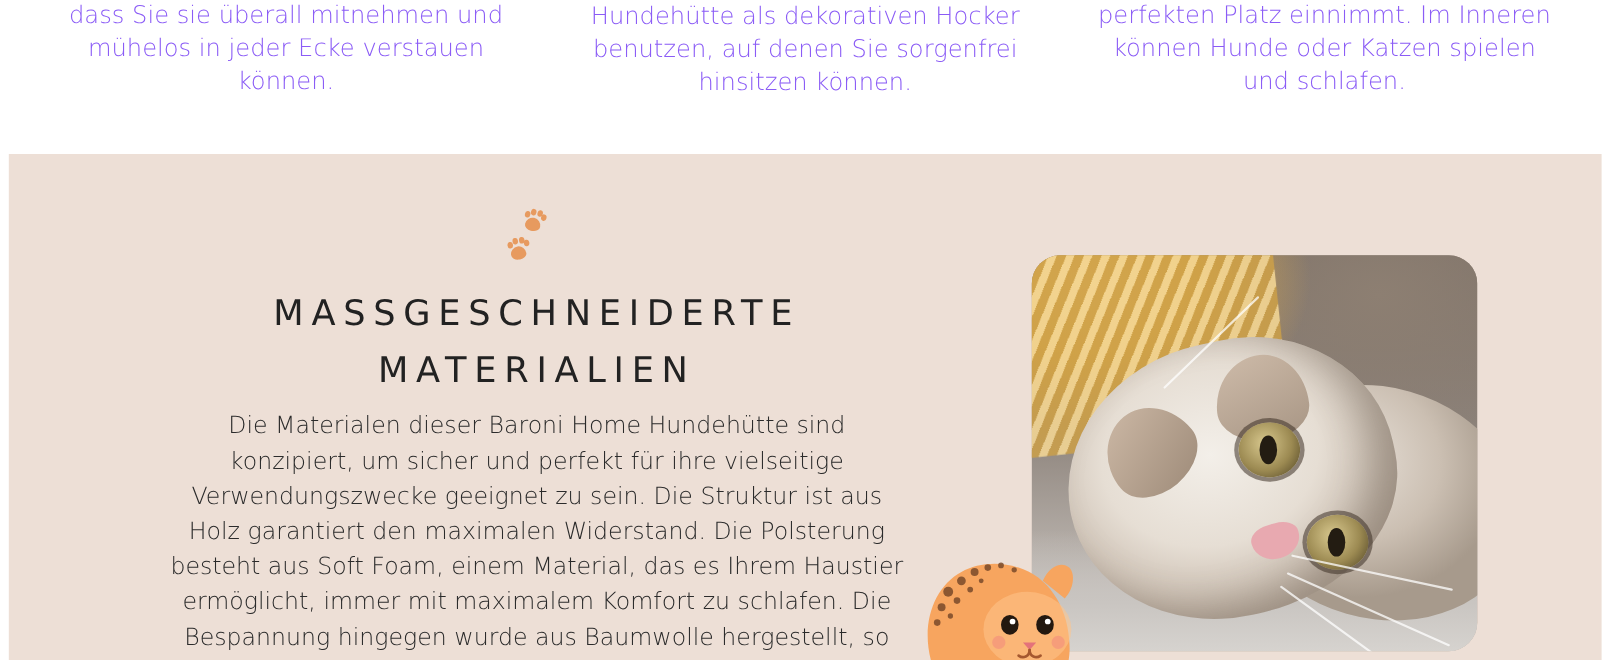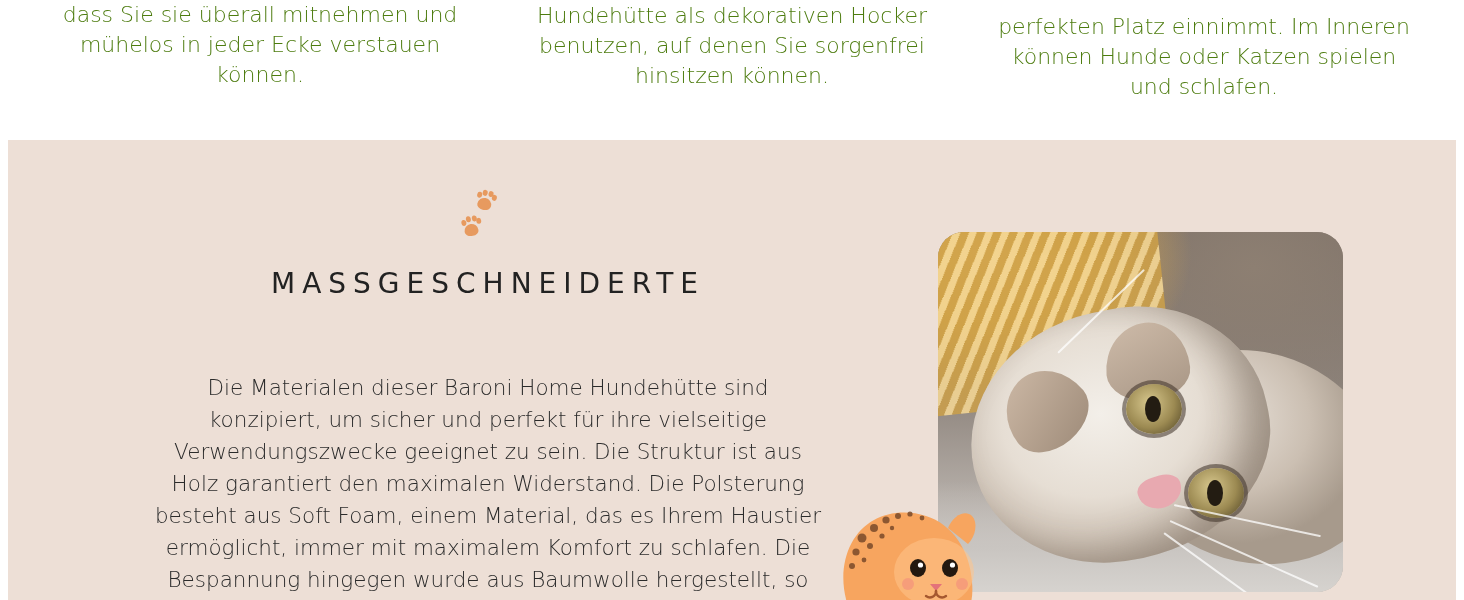--- a/index.html
+++ b/index.html
@@ -23,31 +23,31 @@
     left: 0; top: 0;
     width: 1464px;
     height: 140px;
     background: #ffffff;
     display: flex;
     padding: 0 24px;
   }
   .top-col {
     flex: 1 1 0;
     text-align: center;
-    color: #4d7c0f;
+    color: #8b5cf6;
     font-size: 22px;
     line-height: 30px;
     font-family: "DejaVu Sans", sans-serif;
     font-weight: 300;
     padding: 0 20px;
   }
   .top-col p { margin: 0; }
   .col-1 { padding-top: 0; }
   .col-2 { padding-top: 1px; }
-  .col-3 { padding-top: 12px; }
+  .col-3 { padding-top: 0; }
 
   
   .beige-panel {
     position: absolute;
     left: 0; top: 140px;
     width: 1464px;
     height: 460px;
     background: #ffffff;
   }
   .beige-inner {
@@ -95,21 +95,21 @@
   
   .heading {
     position: absolute;
     left: 110px;
     top: 118px;
     width: 740px;
     text-align: center;
     color: #222222;
     font-family: "DejaVu Sans", sans-serif;
     font-weight: 400;
-    font-size: 28px;
+    font-size: 32px;
     line-height: 52px;
     letter-spacing: 7px;
   }
   .heading .line { display: block; }
 
   
   .body-text {
     position: absolute;
     left: 140px;
     top: 232px;
@@ -261,20 +261,21 @@
           <i class="t1"></i>
             <i class="t2"></i>
             <i class="t3"></i>
             <i class="t4"></i>
           <span class="pad"></span>
         </div>
       </div>
 
       <h2 class="heading">
         <span class="line">MASSGESCHNEIDERTE</span>
+        <span class="line">MATERIALIEN</span>
       </h2>
 
       <p class="body-text">Die Materialen dieser Baroni Home Hundehütte sind konzipiert, um sicher und perfekt für ihre vielseitige Verwendungszwecke geeignet zu sein. Die Struktur ist aus Holz garantiert den maximalen Widerstand. Die Polsterung besteht aus Soft Foam, einem Material, das es Ihrem Haustier ermöglicht, immer mit maximalem Komfort zu schlafen. Die Bespannung hingegen wurde aus Baumwolle hergestellt, so dass Ihr Freund im Sommer immer kühl und</p>
 
       <div class="photo-card">
         <div class="photo-bg"></div>
         <div class="photo-stripes"></div>
         <div class="floor-shadow"></div>
         <div class="kitten-body"></div>
         <div class="kitten-head">

